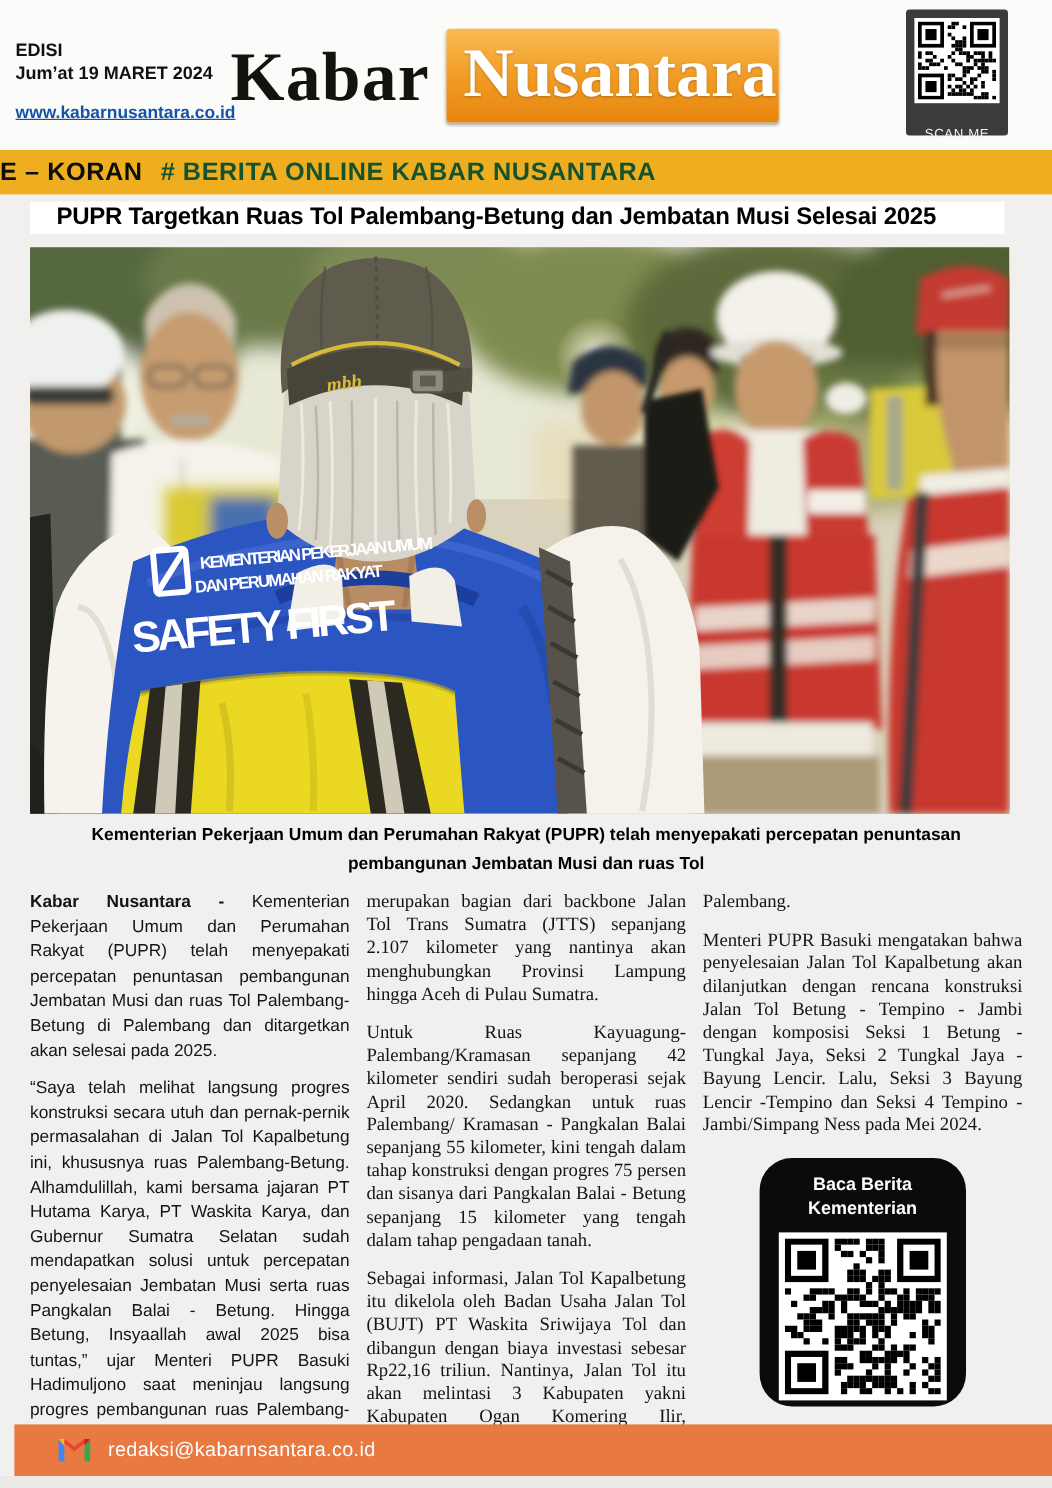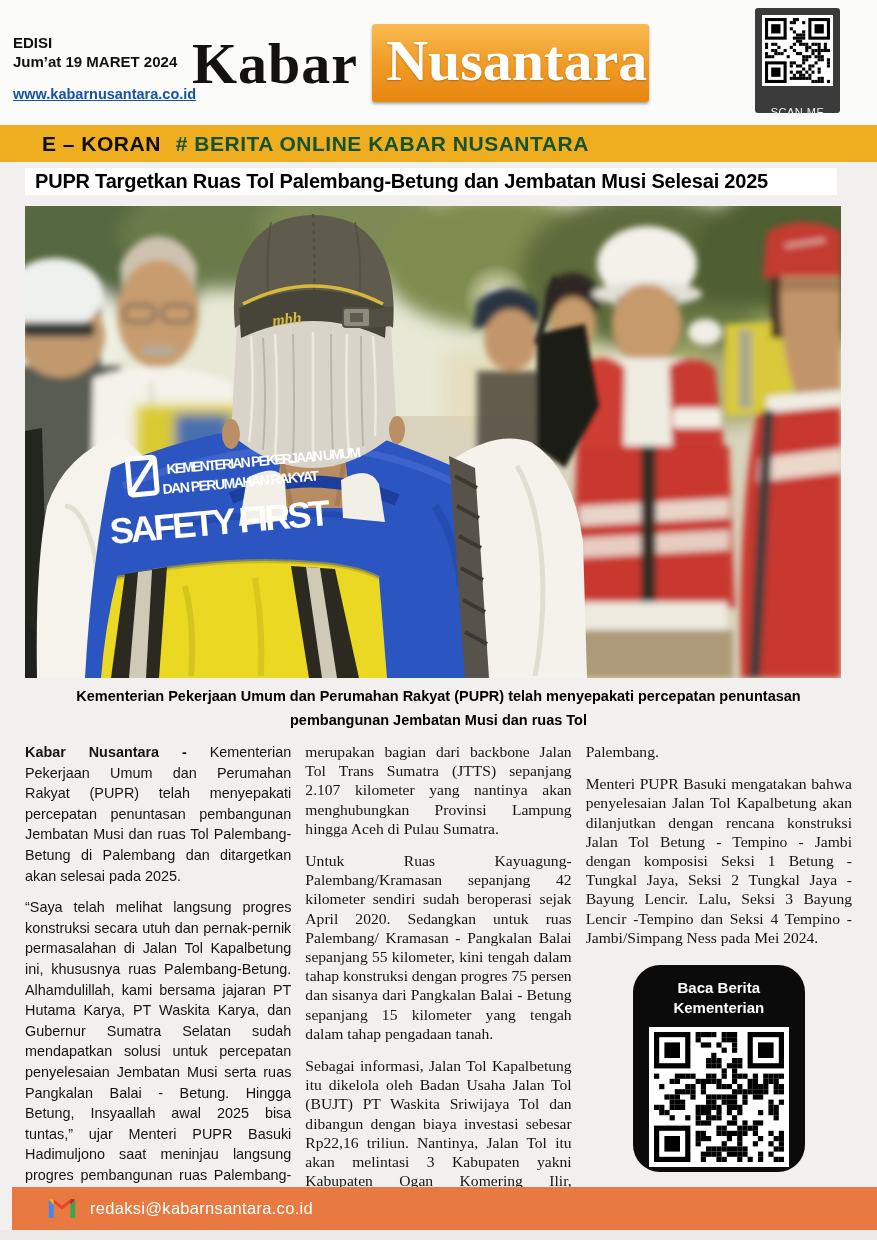--- a/index.html
+++ b/index.html
@@ -21,25 +21,25 @@
               color:#fff; font-size:58px; line-height:66px; padding:4px 2px 8px 14px; border-radius:3px;
               box-shadow:0 2px 3px rgba(0,0,0,.35); text-shadow:0 1px 2px rgba(0,0,0,.25); }
   .qr-card-top { position:absolute; right:37px; top:8px; width:85px; height:105px; background:#3b3b3b;
                  border-radius:3px; padding:7px 7px 4px 7px; text-align:center; }
   .qr-white-sm { width:71px; height:71px; background:#fff; padding:3px; }
   .qr-white-sm svg { width:65px; height:65px; display:block; }
   .scanme { color:#f1f1f1; font-size:11px; margin-top:20px; letter-spacing:.5px; }
 
   
   .banner { position:absolute; top:125px; left:0; width:877px; height:37px; background:#efae20;
-            display:flex; align-items:center; padding-left:42px; }
+            display:flex; align-items:center; }
   .banner-left { font-size:21px; font-weight:800; color:#0d0d0d; letter-spacing:.5px; }
   .banner-right { font-size:21px; font-weight:600; color:#14532d; margin-left:15px; letter-spacing:.5px; }
   .headline-bar { position:absolute; top:168px; left:25px; width:812px; height:27px; background:#fff; }
-  .headline { font-size:20px; font-weight:700; line-height:27px; padding-left:10px; letter-spacing:-.2px; color:#000; }
+  .headline { font-size:20px; font-weight:700; line-height:27px; padding-left:22px; letter-spacing:-.2px; color:#000; }
 
   
   .photo { position:absolute; top:206px; left:25px; width:816px; height:472px; background:#d8d2bc; }
   .photo svg { display:block; }
 
   
   .caption { position:absolute; top:684px; left:68px; width:741px; text-align:center;
              font-size:14.5px; font-weight:700; line-height:24px; color:#000; }
 
   

